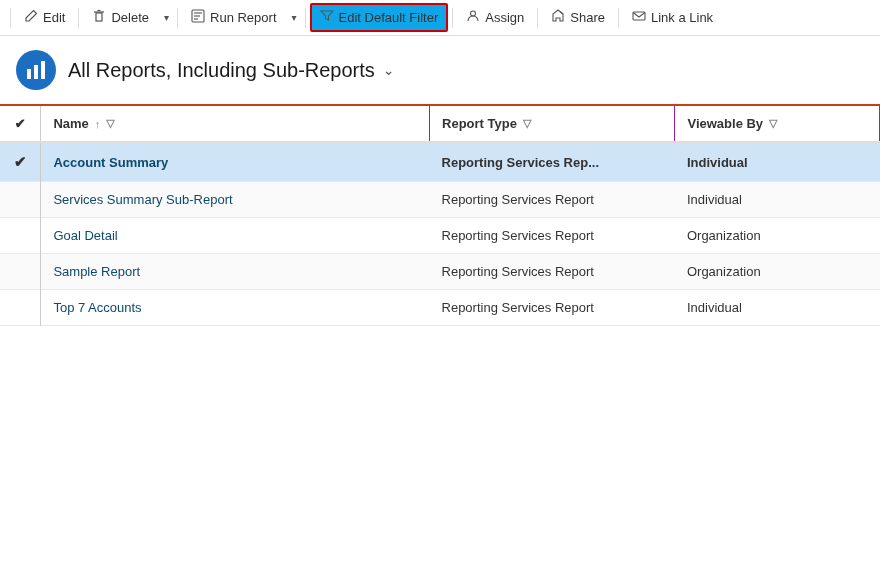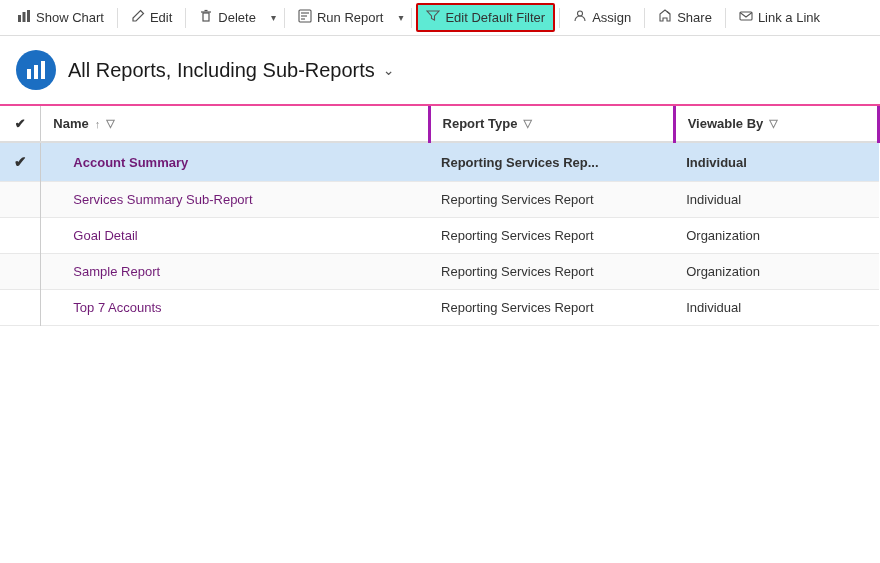--- a/index.html
+++ b/index.html
@@ -23,21 +23,21 @@
       border: 1px solid transparent;
       background: transparent;
       cursor: pointer;
       font-size: 13px;
       color: #333;
       border-radius: 2px;
       white-space: nowrap;
     }
     .toolbar-btn.highlighted {
       border: 2px solid #e00;
-      background: #5eead4;
+      background: #0ea5e9;
     }
     .toolbar-divider {
       width: 1px;
       height: 20px;
       background: #ddd;
       margin: 0 2px;
     }
     .toolbar-btn .btn-icon {
       font-size: 14px;
       color: #555;
@@ -46,21 +46,21 @@
       font-size: 10px;
       color: #555;
     }
 
     
     .page-header {
       display: flex;
       align-items: center;
       padding: 14px 16px;
       gap: 12px;
-      border-bottom: 2px solid #ec4899;
+      border-bottom: 2px solid #c2410c;
     }
     .header-icon {
       width: 40px;
       height: 40px;
       background: #1b6ec2;
       border-radius: 50%;
       display: flex;
       align-items: center;
       justify-content: center;
       color: #fff;
@@ -96,21 +96,21 @@
     thead tr {
       background: #fff;
       border-bottom: 2px solid #ddd;
     }
     thead th {
       padding: 10px 12px;
       font-weight: 600;
       font-size: 13px;
       color: #333;
       text-align: left;
-      border-right: 3px solid #a21caf;
+      border-right: 1px solid #a21caf;
       white-space: nowrap;
     }
     thead th:first-child {
       width: 40px;
       text-align: center;
       border-right: 1px solid #ccc;
     }
     thead th .col-header {
       display: flex;
       align-items: center;
@@ -138,50 +138,39 @@
       text-align: center;
       width: 40px;
       border-right: 1px solid #ccc;
     }
     .checkmark {
       font-size: 15px;
       color: #333;
       font-weight: 600;
     }
     .link-text {
-      color: #701a75;
+      color: #0c4a6e;
       cursor: pointer;
       text-decoration: none;
-      margin-left: 20px;
     }
     .col-name { width: 380px; }
     .col-type { width: 240px; }
     .col-viewable { width: 200px; }
 
     
     .toolbar-btn.highlighted {
       border: 2px solid #cc0000;
       color: #333;
     }
   </style>
 </head>
 <body>
 
 <div class="toolbar">
 
-  <button class="toolbar-btn">
-    <span class="btn-icon">
-      <svg width="14" height="14" viewBox="0 0 14 14" fill="none" xmlns="http://www.w3.org/2000/svg">
-        <rect x="1" y="6" width="3" height="7" fill="#555"></rect>
-        <rect x="5.5" y="3" width="3" height="10" fill="#555"></rect>
-        <rect x="10" y="1" width="3" height="12" fill="#555"></rect>
-      </svg>
-    </span>
-    <span>Show Chart</span>
-  </button>
 
   <div class="toolbar-divider"></div>
 
   <button class="toolbar-btn">
     <span class="btn-icon">
       <svg width="14" height="14" viewBox="0 0 14 14" fill="none" xmlns="http://www.w3.org/2000/svg">
         <path d="M9.5 1.5L12.5 4.5L5 12H2V9L9.5 1.5Z" stroke="#555" stroke-width="1.2" fill="none"></path>
       </svg>
     </span>
     <span>Edit</span>

